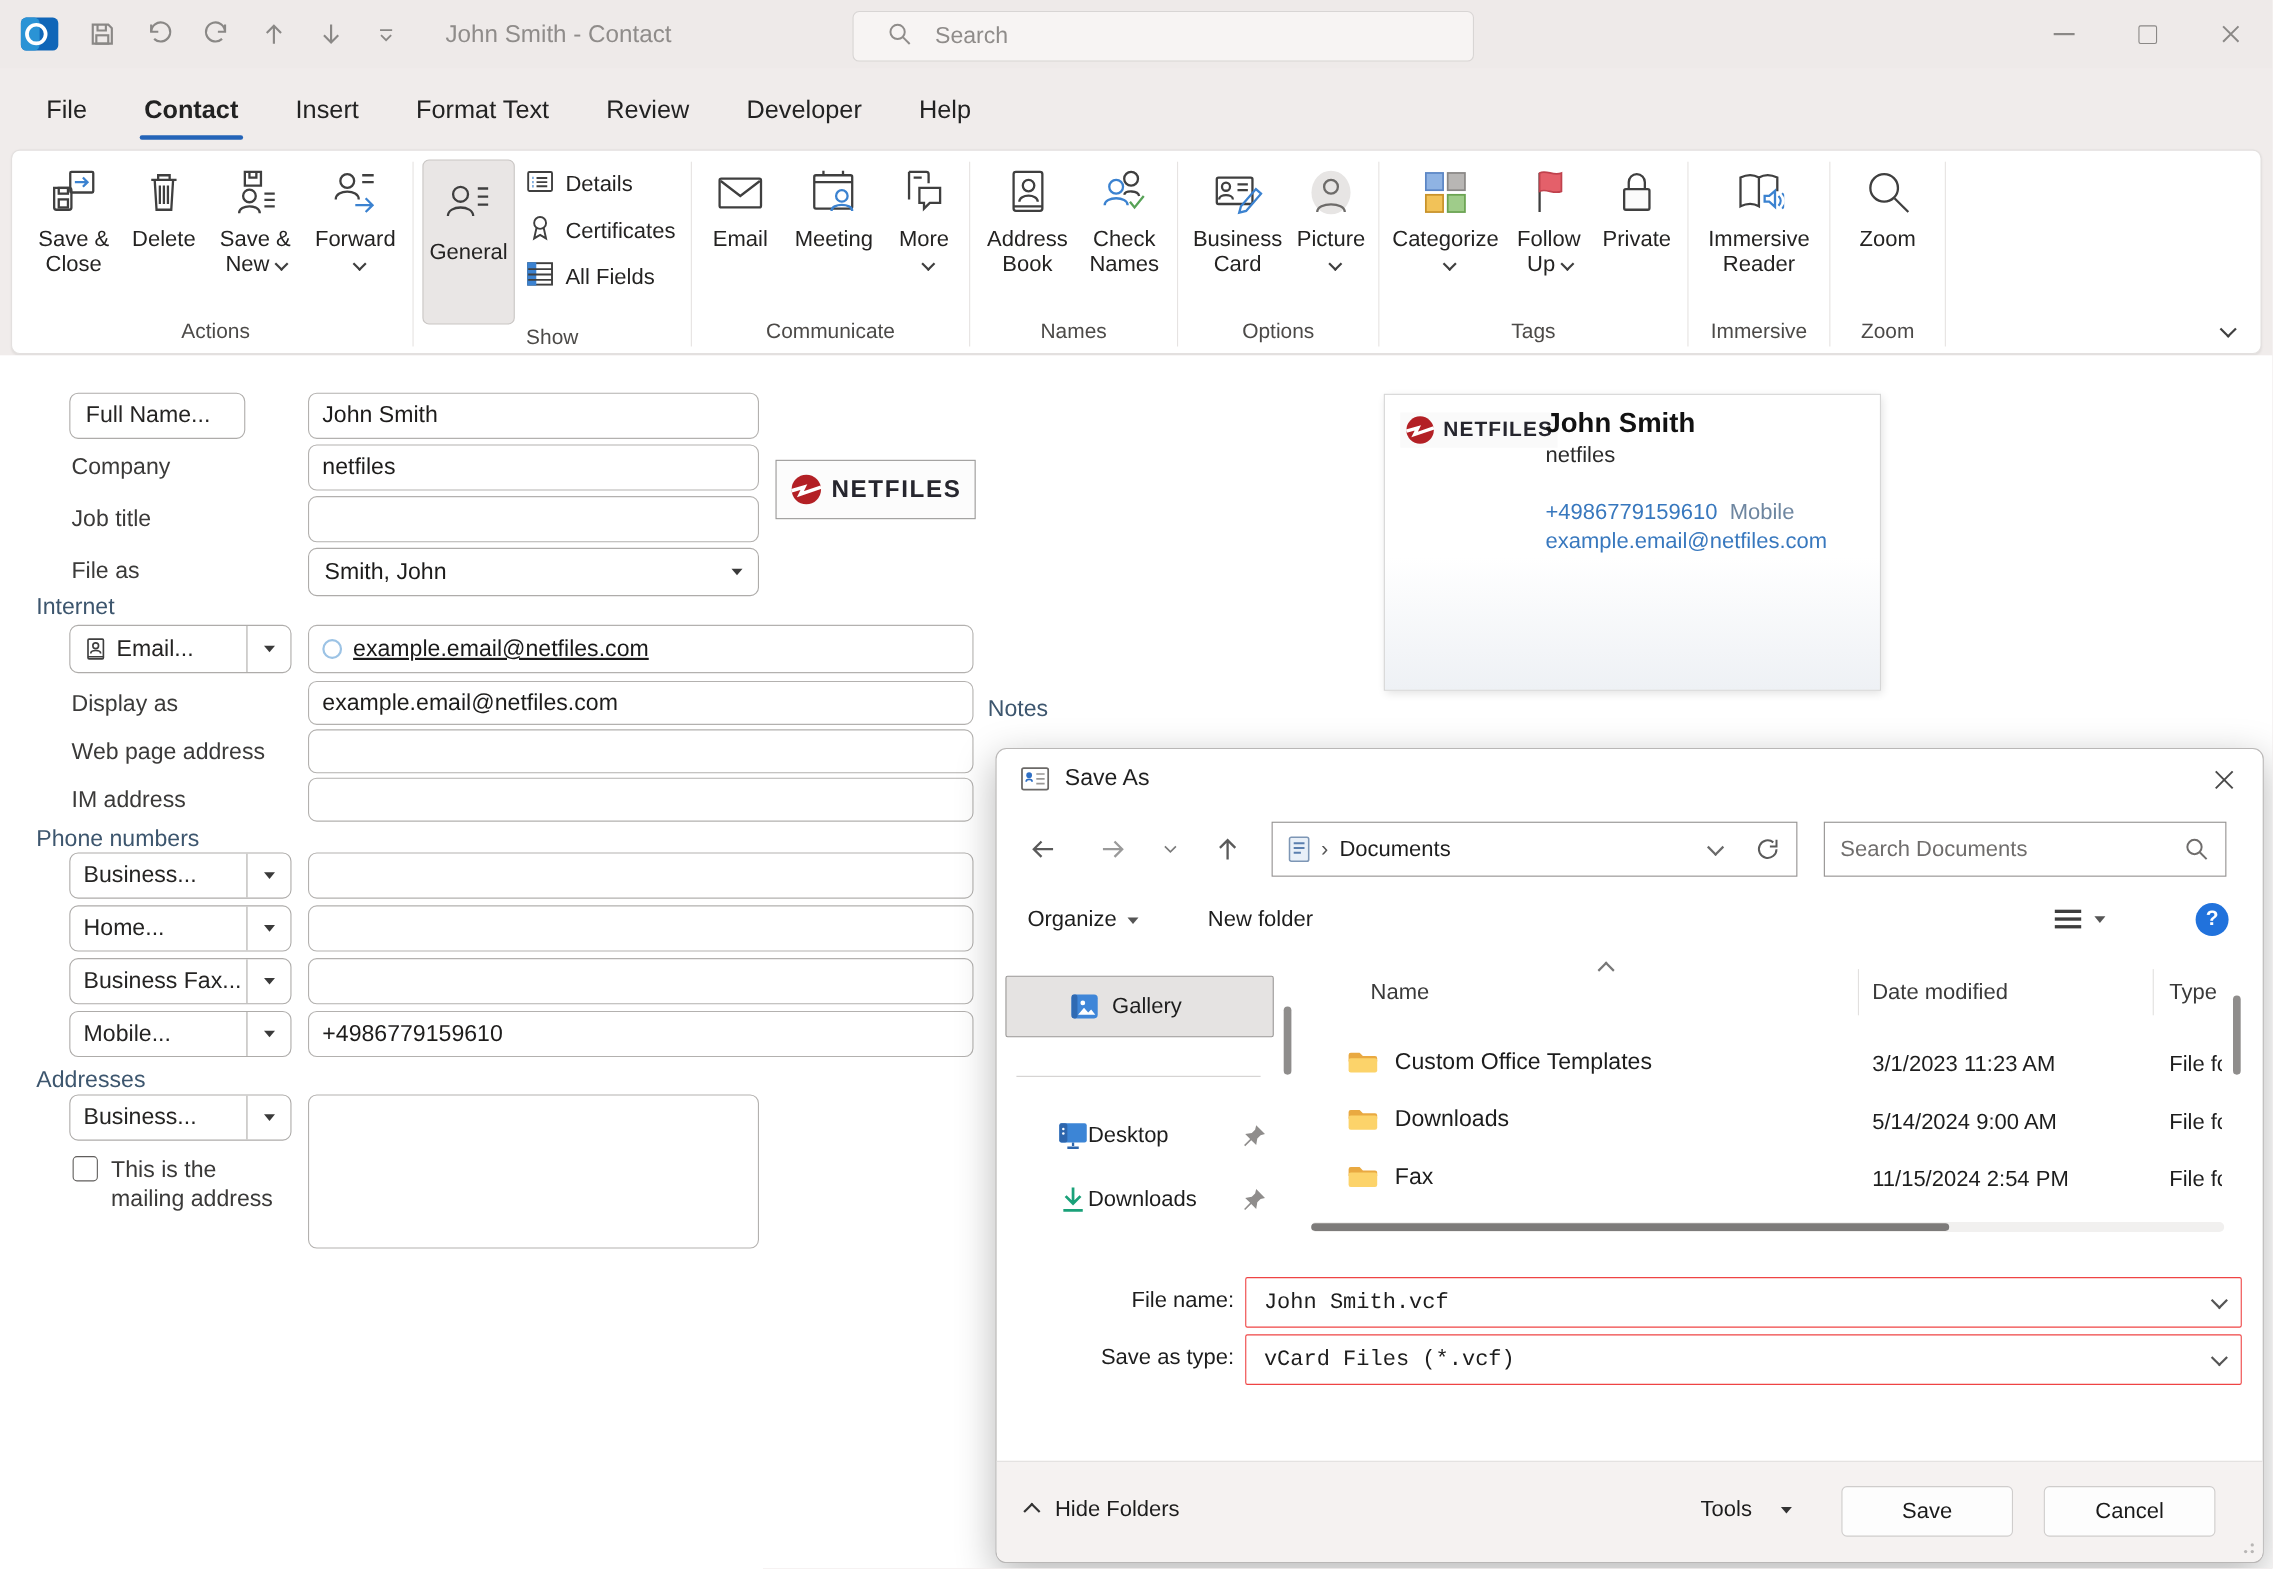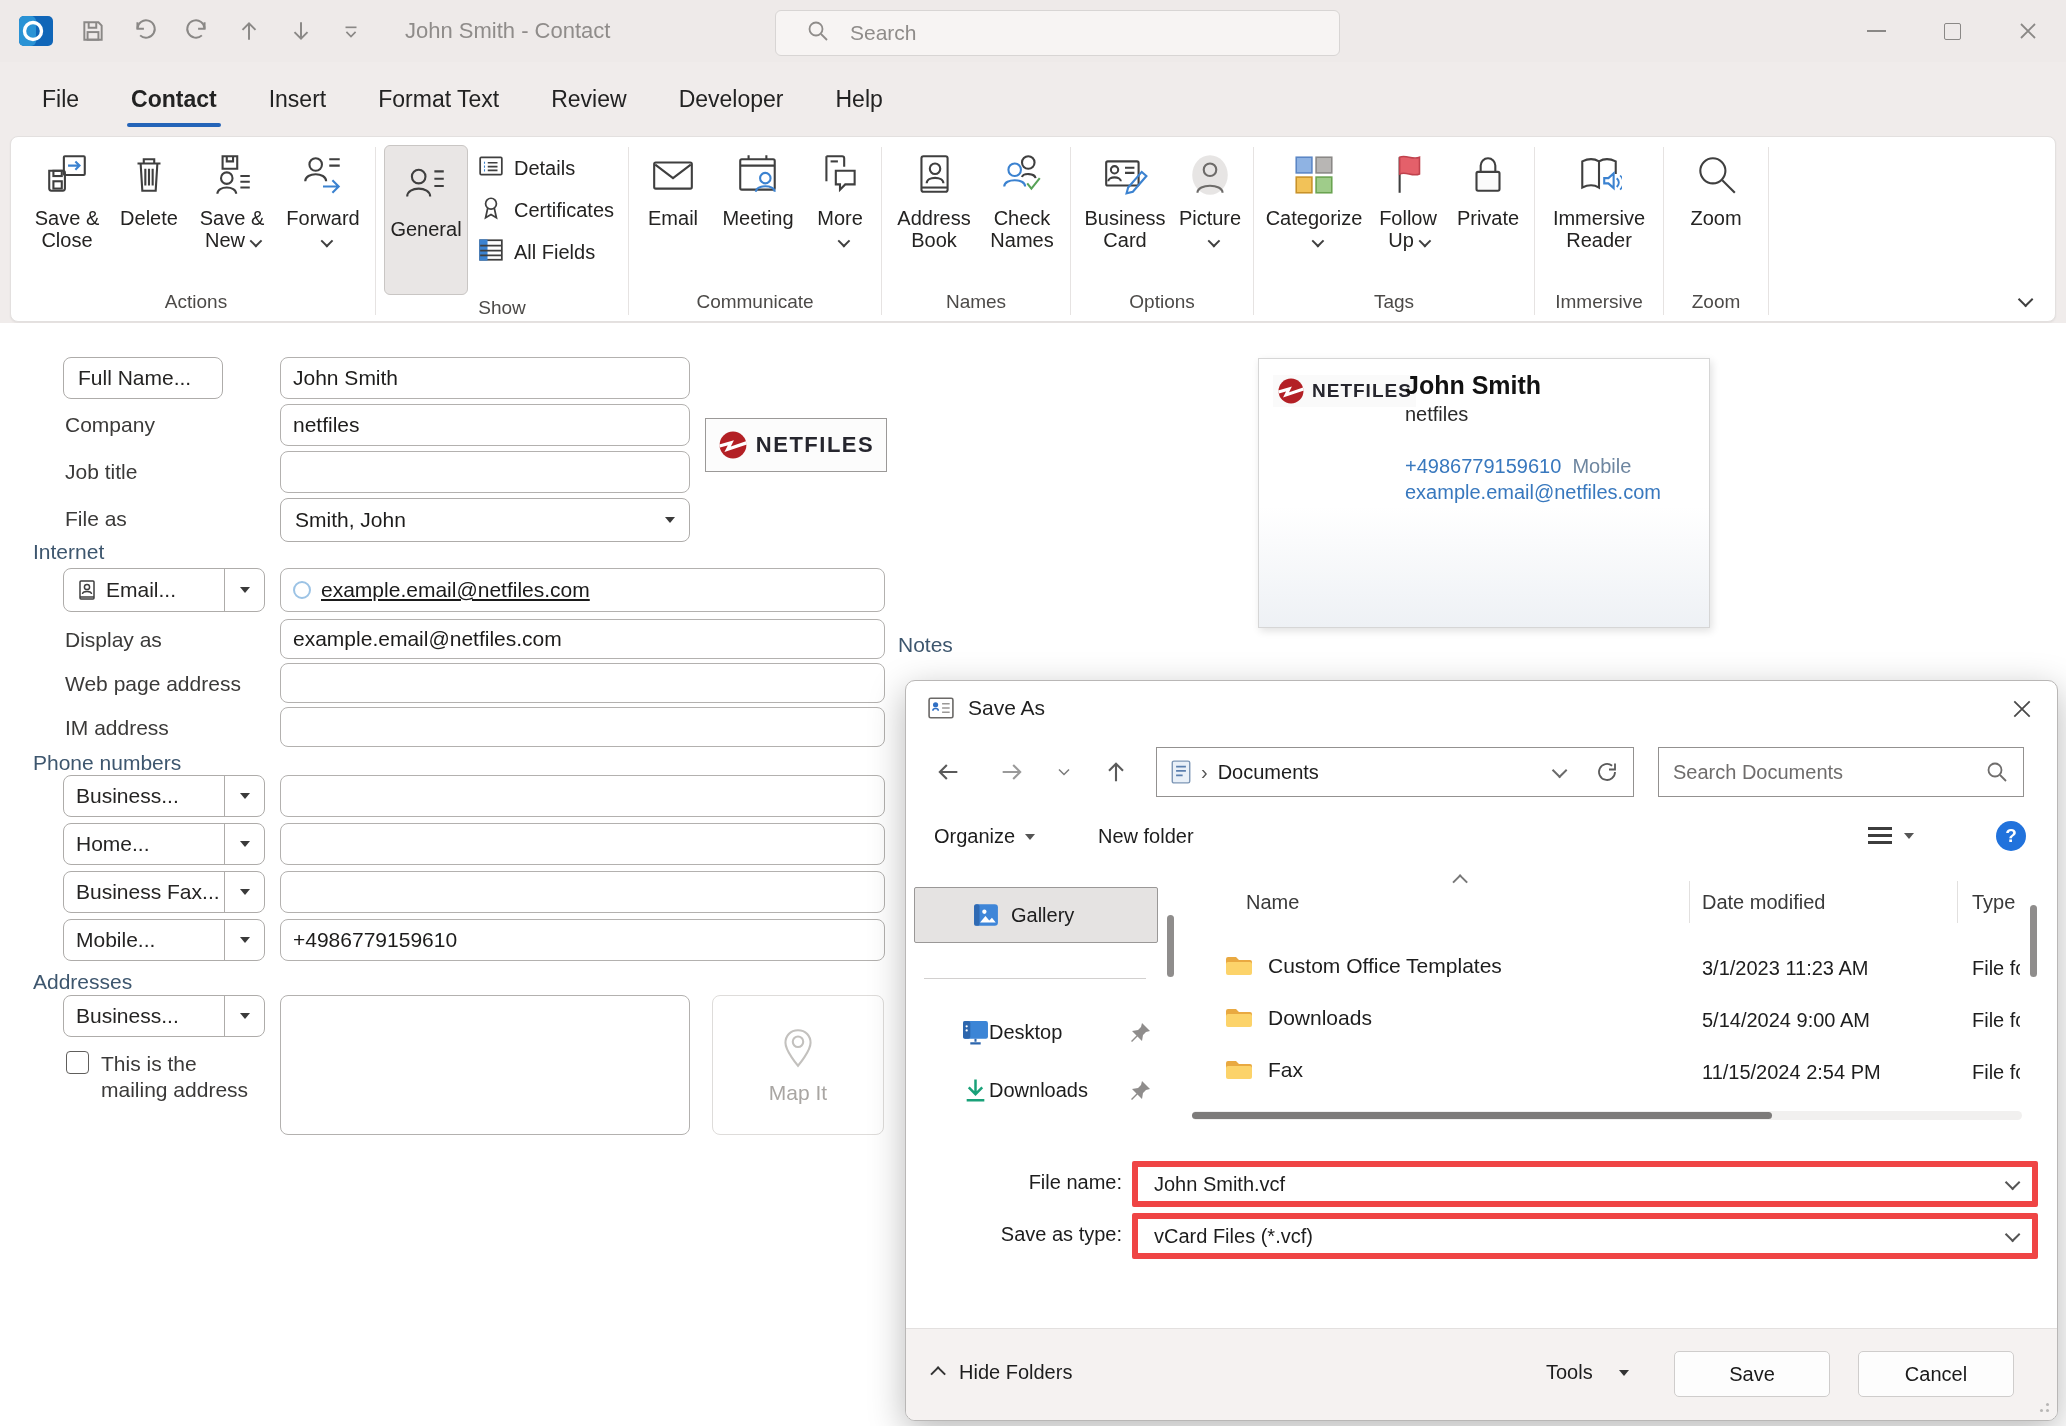--- a/index.html
+++ b/index.html
@@ -105,21 +105,21 @@
   .sb-sep { position:absolute; left:18px; top:297px; width:222px; height:1px; background:#d2d0cf; }
   .vscroll { position:absolute; width:7px; border-radius:4px; background:#8f8d8c; }
   .hscroll-track { position:absolute; left:286px; top:430px; width:830px; height:9px; background:#f1f0ef; border-radius:5px; }
   .hscroll-thumb { position:absolute; left:0; top:1px; width:580px; height:7px; background:#7d7b7a; border-radius:4px; }
   .col-head { position:absolute; font-size:20px; color:#3a3a3a; }
   .col-vline { position:absolute; top:200px; height:42px; width:1px; background:#e2e0df; }
   .list-row-name { position:absolute; font-size:21px; color:#1d1d1d; display:flex; align-items:center; gap:14px; }
   .list-row-date { position:absolute; font-size:20px; color:#1d1d1d; }
   .list-row-type { position:absolute; font-size:20px; color:#1d1d1d; width:48px; overflow:hidden; white-space:nowrap; }
   .fn-label { position:absolute; font-size:20px; color:#1d1d1d; text-align:right; width:200px; }
-  .combo { position:absolute; left:226px; width:906px; height:46px; border:6px solid #ef4444; border-radius:2px; background:#fff; display:flex; align-items:center; justify-content:space-between; padding:0 16px; font-size:20px; color:#1d1d1d; }
+  .combo { position:absolute; left:226px; width:906px; height:46px; border:1px solid #ef4444; border-radius:2px; background:#fff; display:flex; align-items:center; justify-content:space-between; padding:0 16px; font-size:20px; color:#1d1d1d;font-family:Liberation Mono, monospace; }
   .dlg-footer { position:absolute; left:0; bottom:0; width:100%; height:92px; background:#f5f2f1; border-top:1px solid #e3e0df; }
   .hidefolders { position:absolute; left:28px; top:32px; display:flex; align-items:center; gap:14px; font-size:20px; color:#1d1d1d; }
   .tools { position:absolute; left:640px; top:32px; display:flex; align-items:center; gap:26px; font-size:20px; color:#1d1d1d; }
   .dlg-btn { position:absolute; top:22px; width:156px; height:46px; background:#fdfdfd; border:1px solid #cfcdcc; border-radius:5px; font-size:20px; color:#1a1a1a; display:flex; align-items:center; justify-content:center; }
   .grip { position:absolute; right:8px; bottom:8px; width:14px; height:14px; }
   .grip i { position:absolute; width:3px; height:3px; background:#b8b6b5; border-radius:50%; }
 </style>
 </head>
 <body>
 
@@ -594,27 +594,20 @@
         </span>
       <span class="seg-arrow">
           <span class="tri-d sm"></span>
         </span>
     </div>
     <div class="checkrow" style="left:66px; top:728px;">
       <span class="checkbox"></span>
       <span class="checklabel">This is the mailing address</span>
     </div>
     <div class="addr-area" style="left:280px; top:672px; width:410px; height:140px;"></div>
-    <div class="mapit" style="left:712px; top:672px; width:172px; height:140px;">
-      <svg width="46" height="46" viewBox="0 0 44 44" fill="none" stroke="#c3c1be" stroke-width="2">
-          <path d="M22 5 c-7.5 0 -12 5.5 -12 12 c0 8 12 22 12 22 s12 -14 12 -22 c0 -6.5 -4.5 -12 -12 -12 z"></path>
-          <circle cx="22" cy="16" r="5"></circle>
-        </svg>
-      <span>Map It</span>
-    </div>
 
     <div class="fsection" style="left:898px; top:310px;">Notes</div>
   </div>
 
   <div class="bcard">
     <div class="bcard-logo">
       <svg width="28" height="28" viewBox="0 0 28 28">
           <circle cx="14" cy="14" r="12.5" fill="#b32025"></circle>
           <path d="M1.5 15 L12 12 L9 18 L26.5 12" stroke="#fff" stroke-width="3" fill="none"></path>
         </svg>

